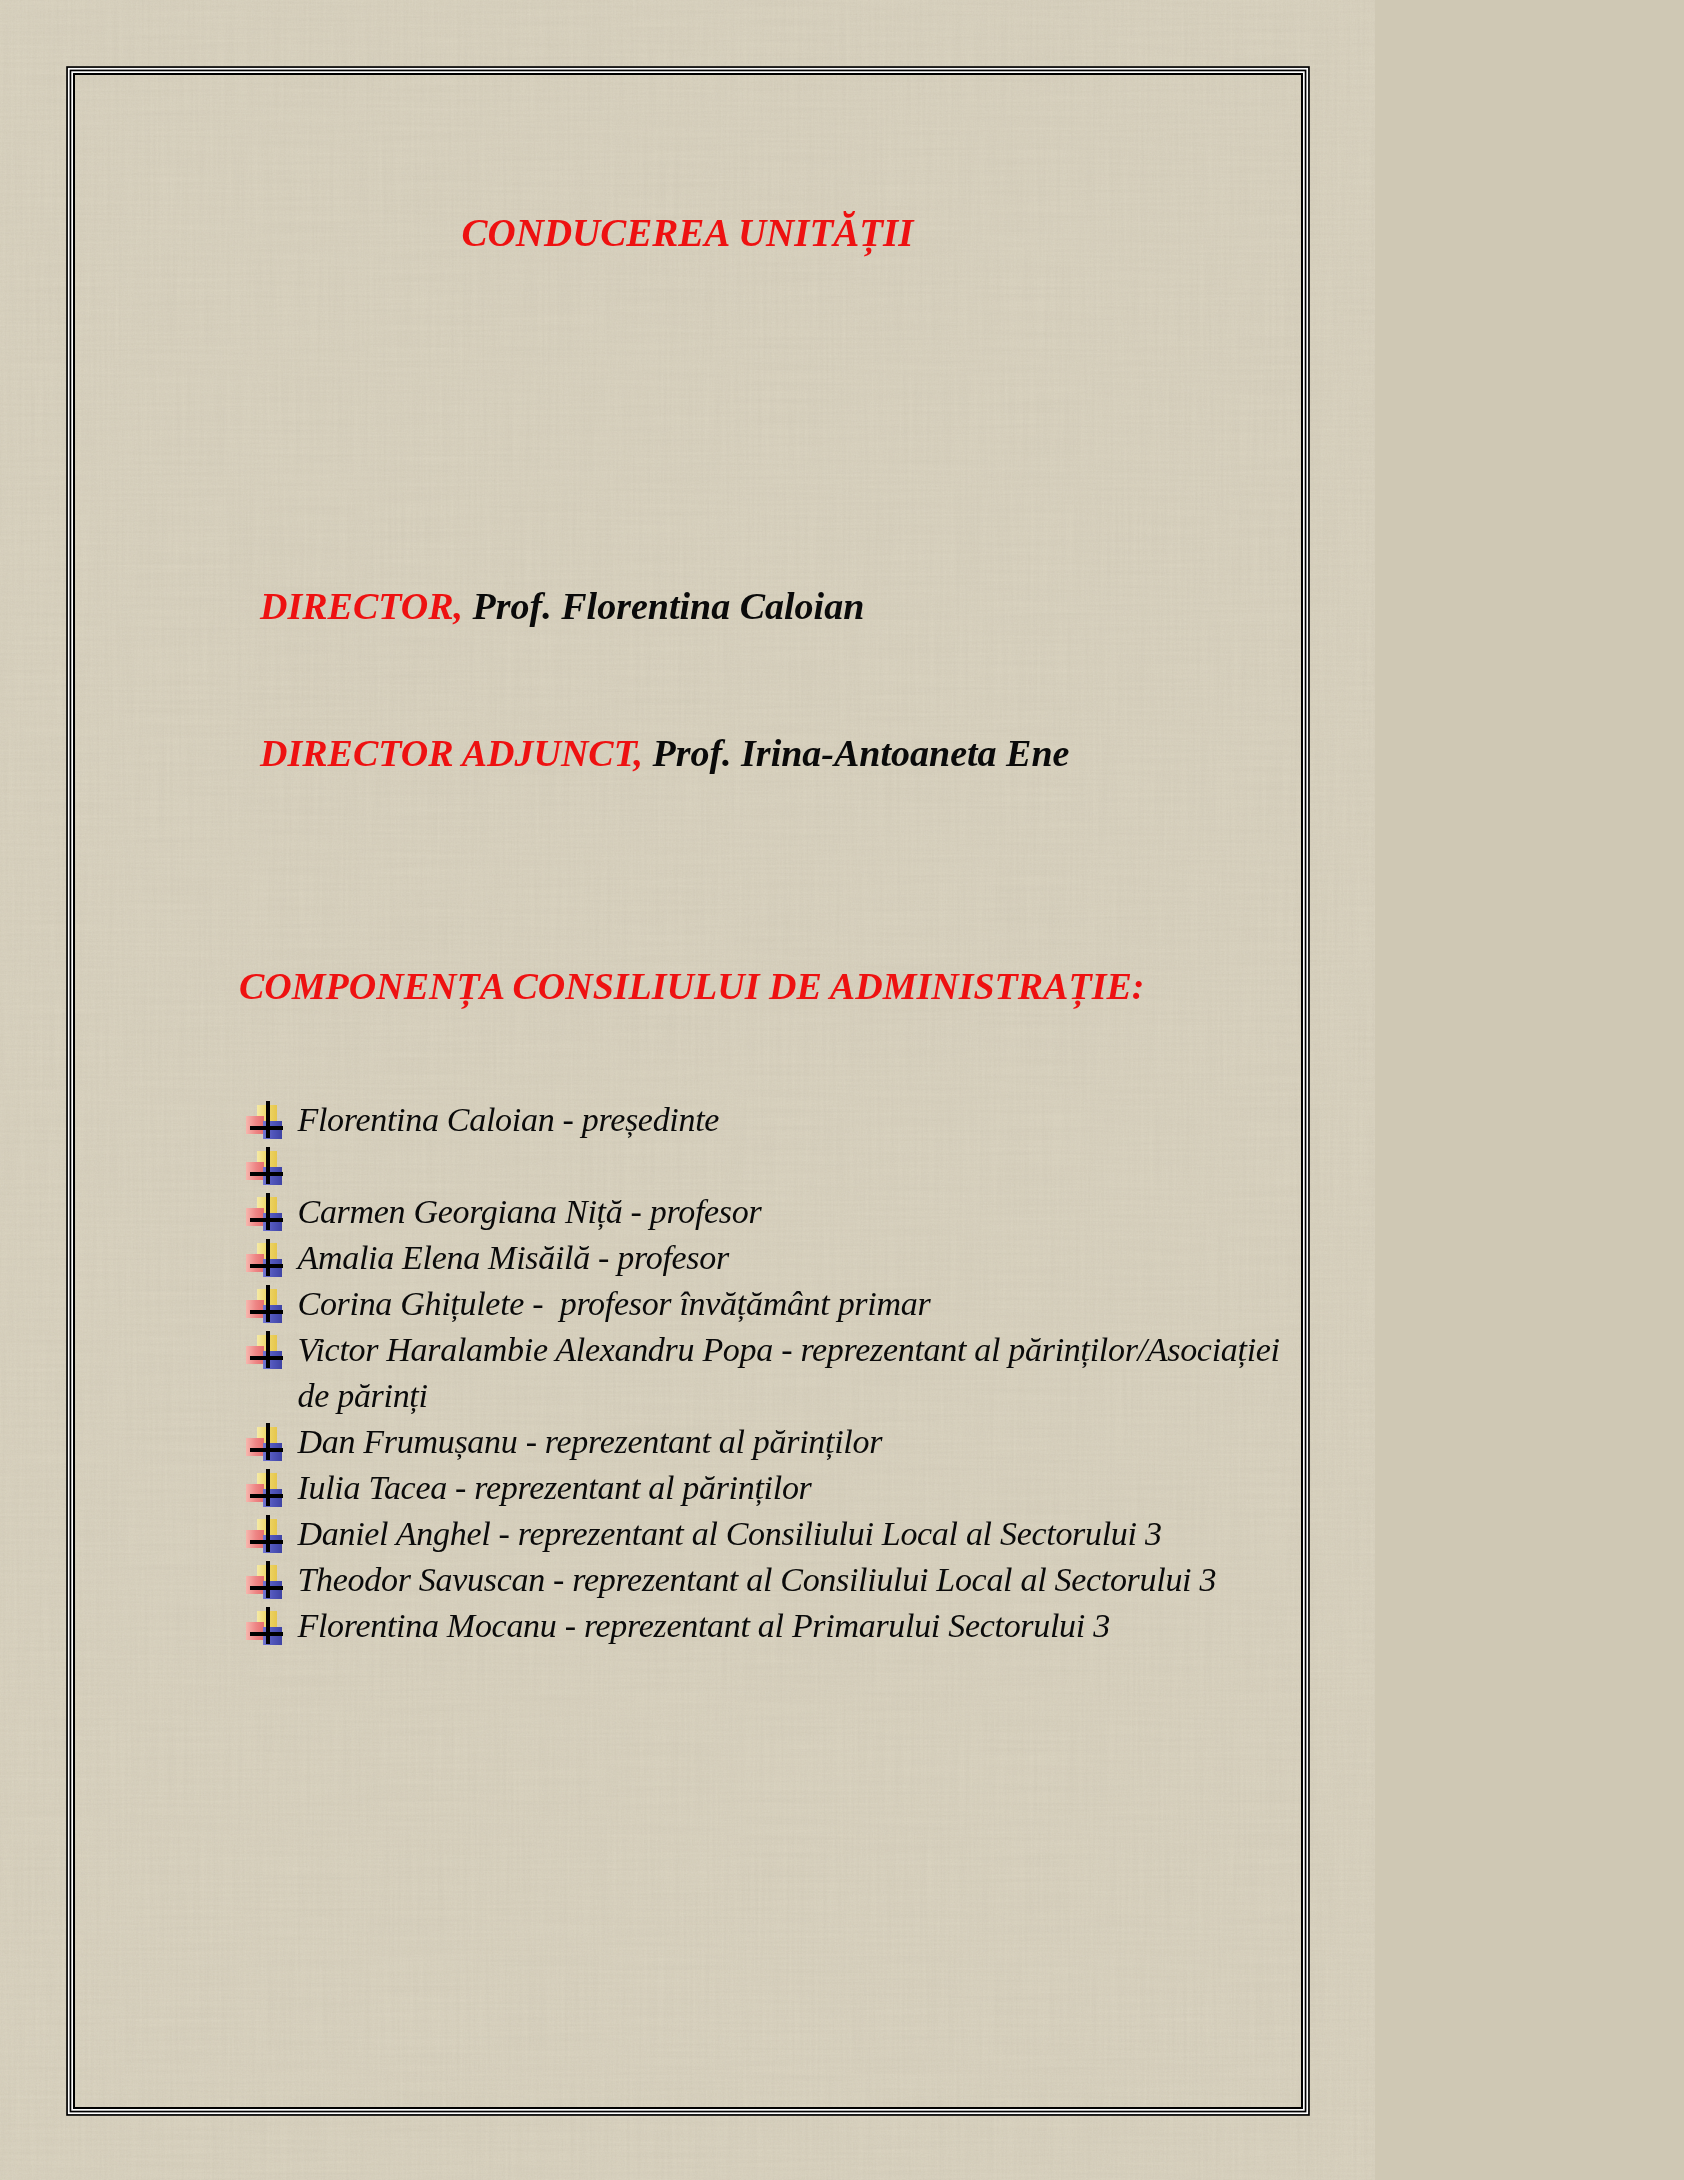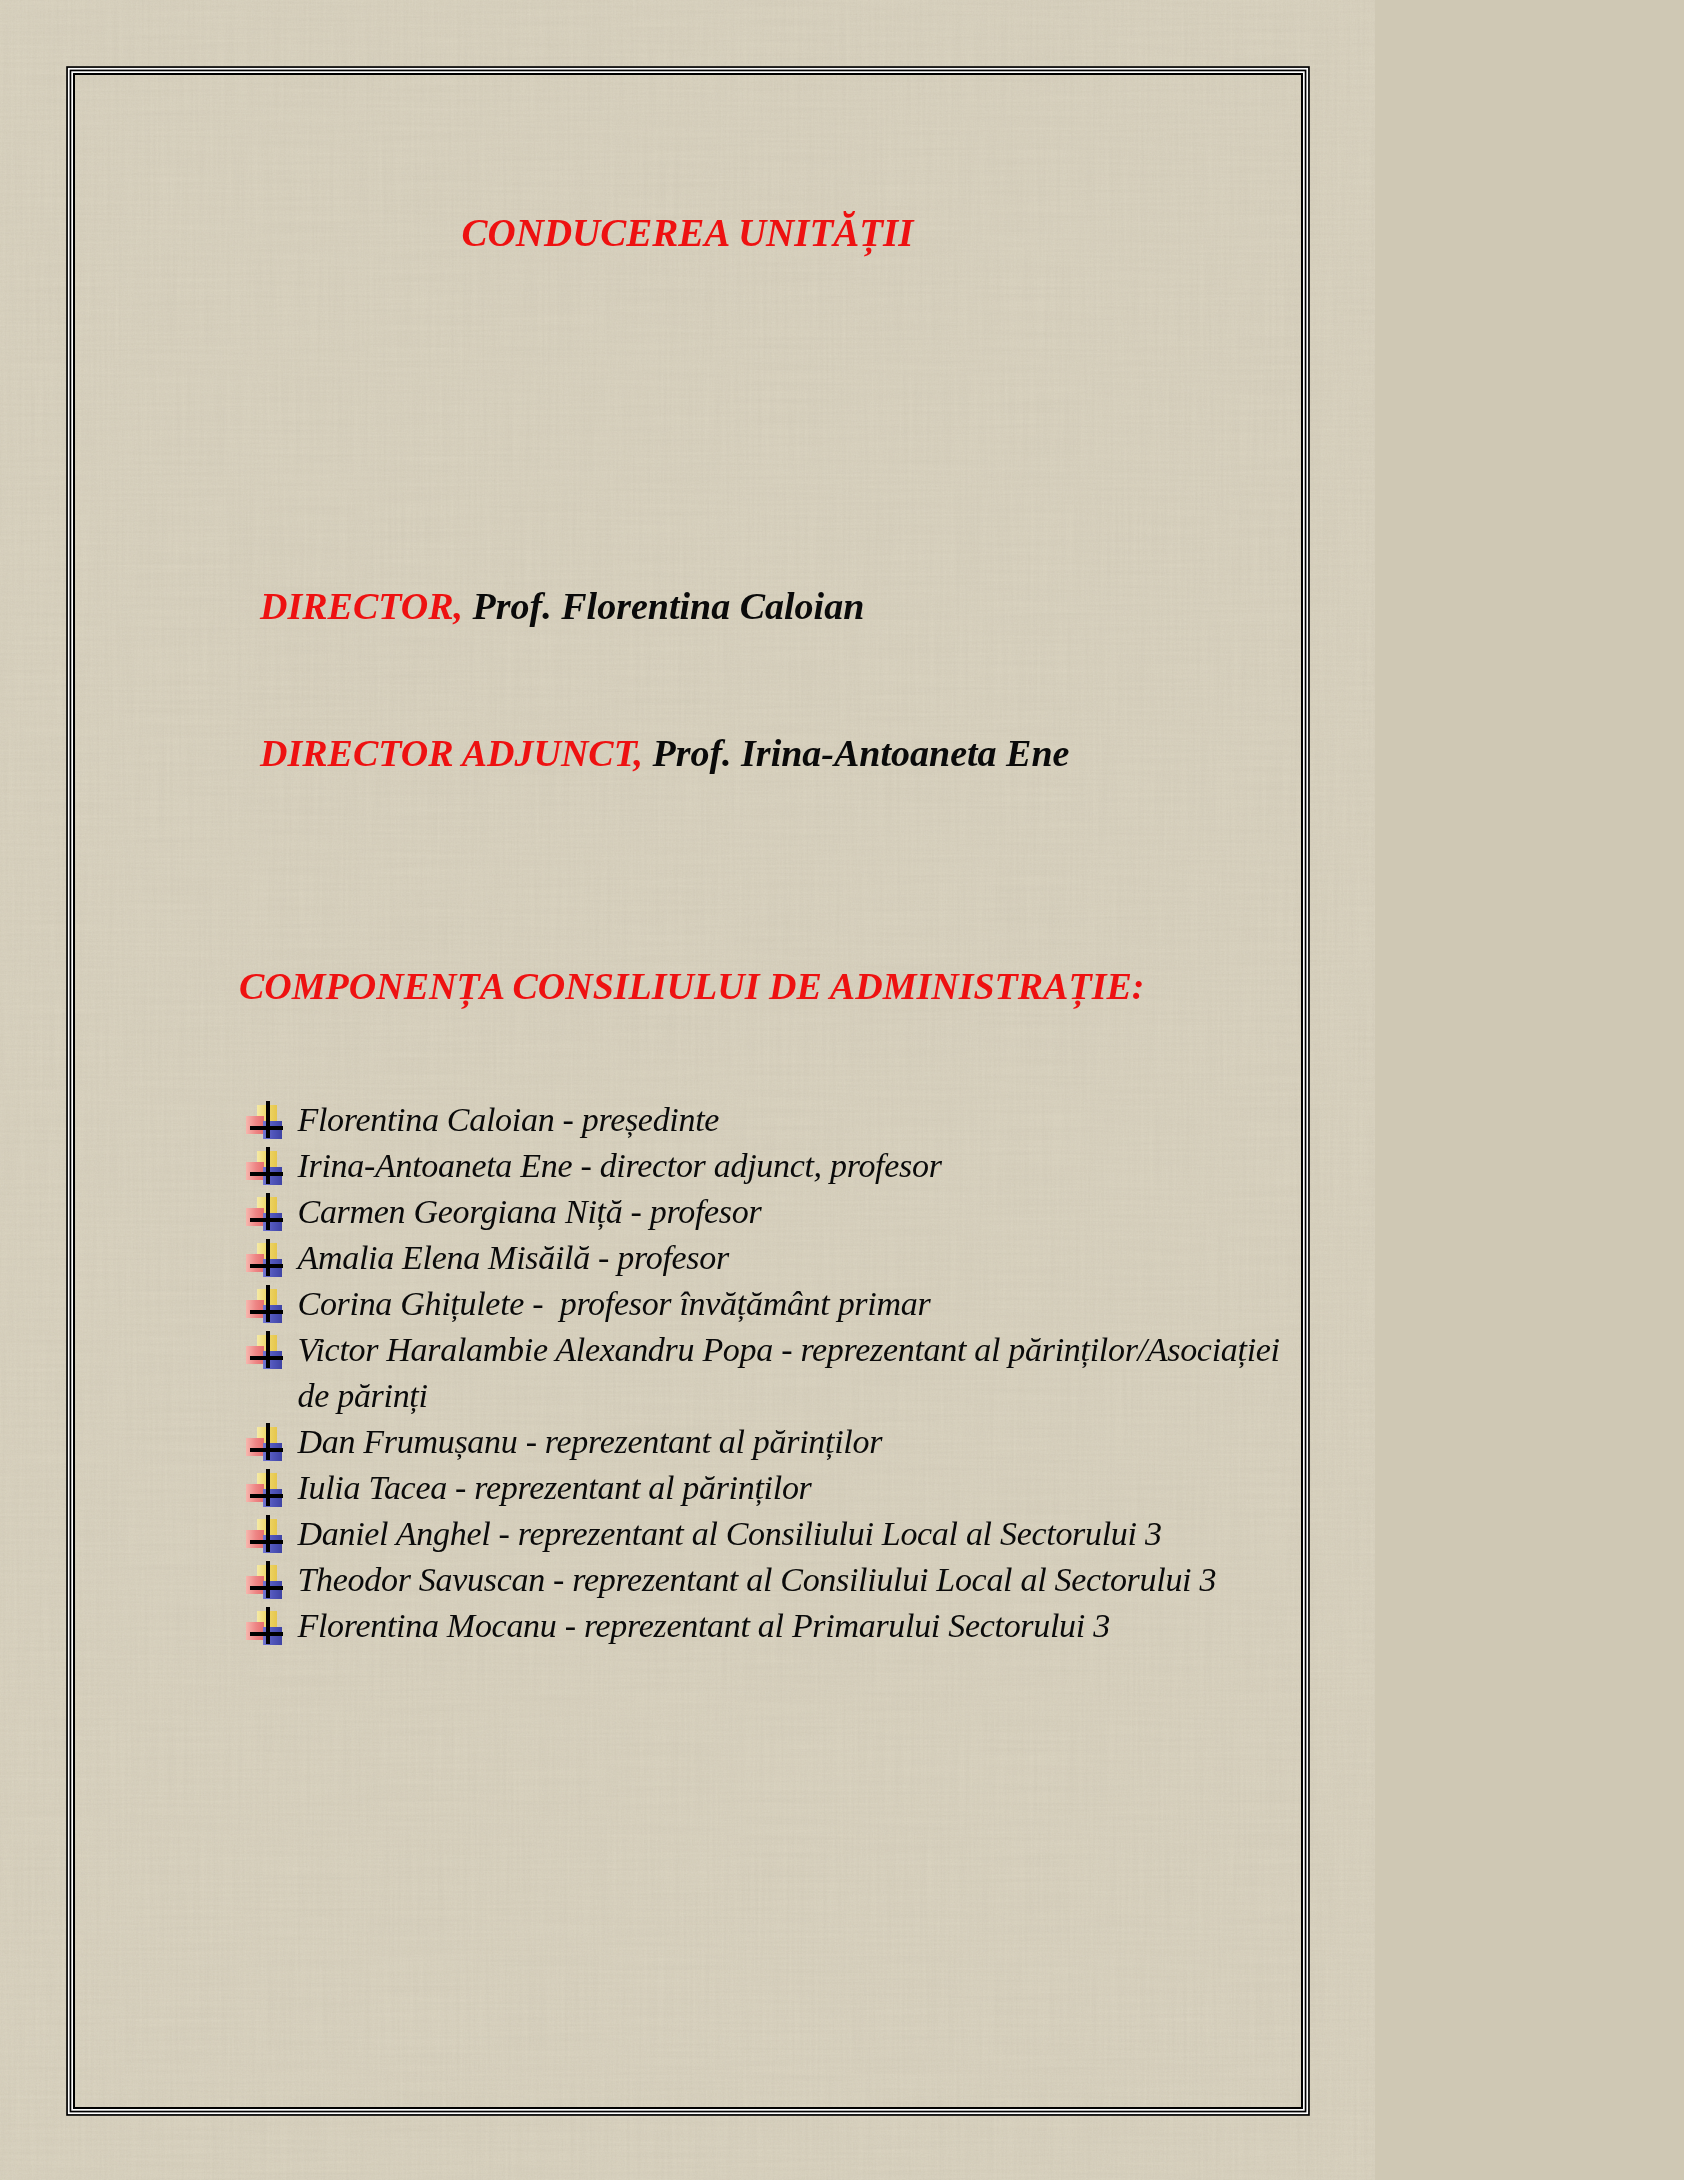--- a/index.html
+++ b/index.html
@@ -173,21 +173,20 @@
         <span class="member-text">Florentina Caloian - președinte</span>
       </li>
       <li>
         <span class="bullet">
             <i class="sq-yellow"></i>
             <i class="sq-pink"></i>
             <i class="sq-blue"></i>
             <i class="bar-v"></i>
             <i class="bar-h"></i>
           </span>
-        <span class="member-text">Irina-Antoaneta Ene - director adjunct, profesor</span>
       </li>
       <li>
         <span class="bullet">
             <i class="sq-yellow"></i>
             <i class="sq-pink"></i>
             <i class="sq-blue"></i>
             <i class="bar-v"></i>
             <i class="bar-h"></i>
           </span>
         <span class="member-text">Carmen Georgiana Niță - profesor</span>

